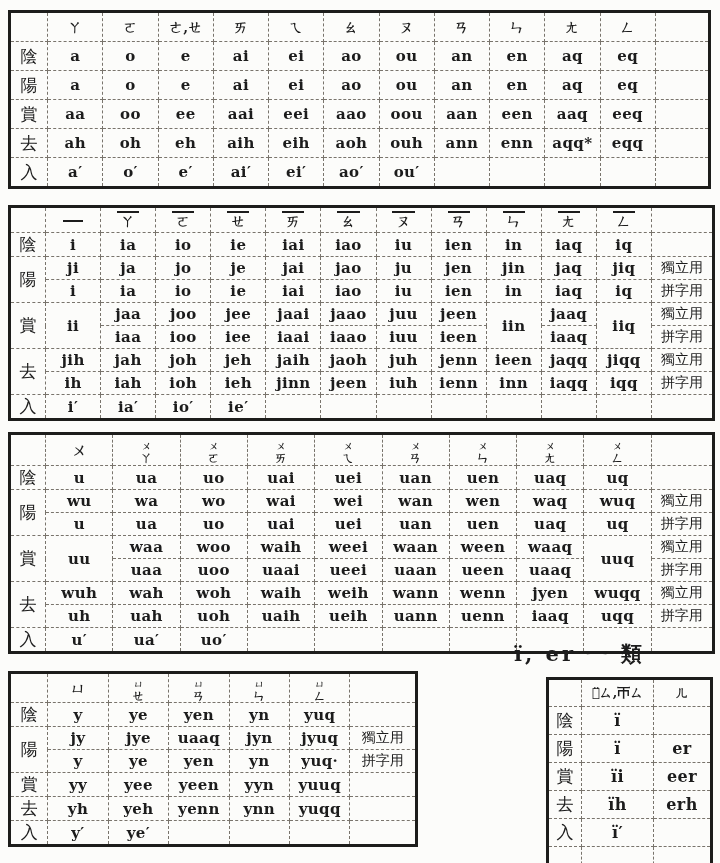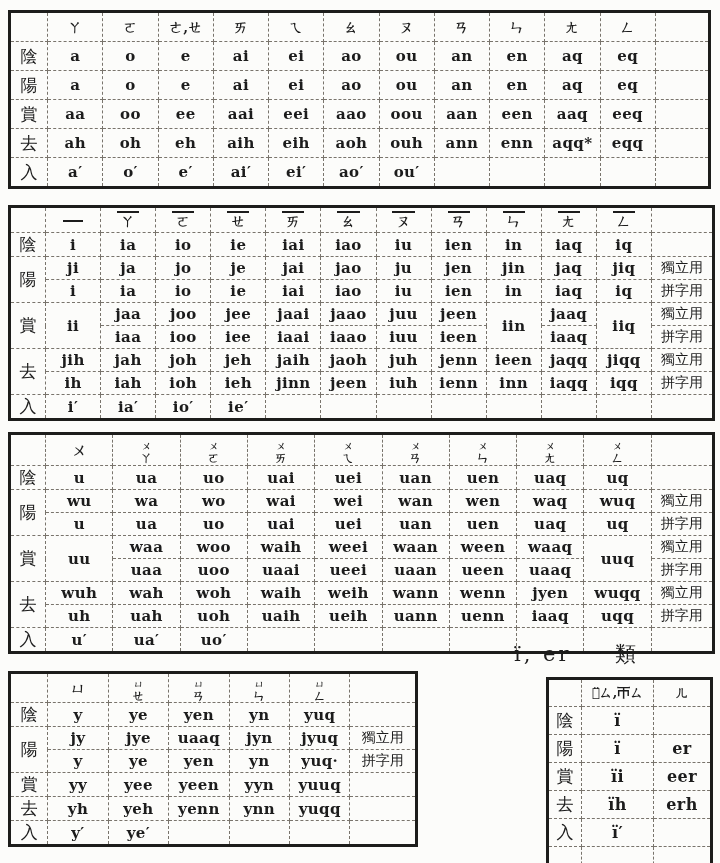--- a/index.html
+++ b/index.html
@@ -28,21 +28,21 @@
   
   .ovb{display:inline-block;border-top:2px solid #1c1c1c;padding:1px 4px 0;}
   .ibar{display:inline-block;width:20px;height:2px;background:#1c1c1c;vertical-align:middle;}
   .stack{display:inline-flex;flex-direction:column;align-items:center;line-height:1;}
   .stack .med{font-size:9px;} .stack .fin{font-size:12px;margin-top:1px;}
   .footnote{
     position:absolute;left:36px;top:168px;font-size:17px;font-weight:500;
     letter-spacing:.5px;white-space:nowrap;
   }
   .section-title{
-    position:absolute;left:514px;top:640px;font-size:21px;font-weight:400;
+    position:absolute;left:514px;top:640px;font-size:21px;font-weight:700;
     letter-spacing:3px;white-space:nowrap;text-align:right;
   }
 </style>
 </head>
 <body>
 
 <div class="sheet">
   <div class="tbl t1">
       <table>
         <colgroup>

